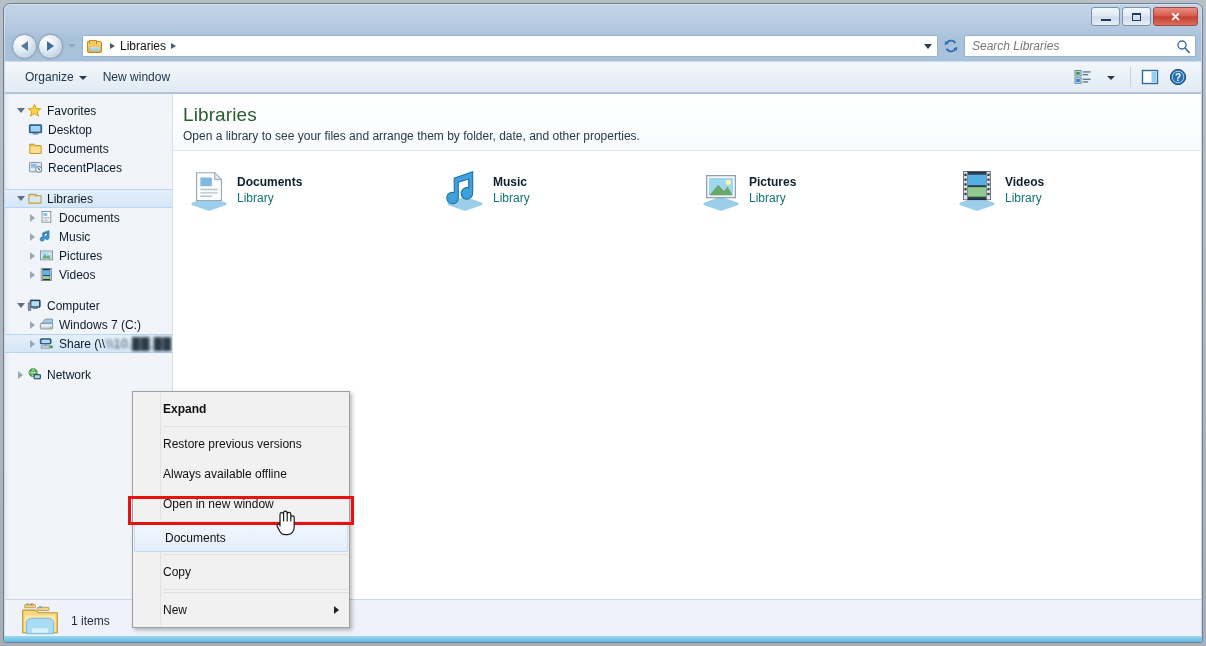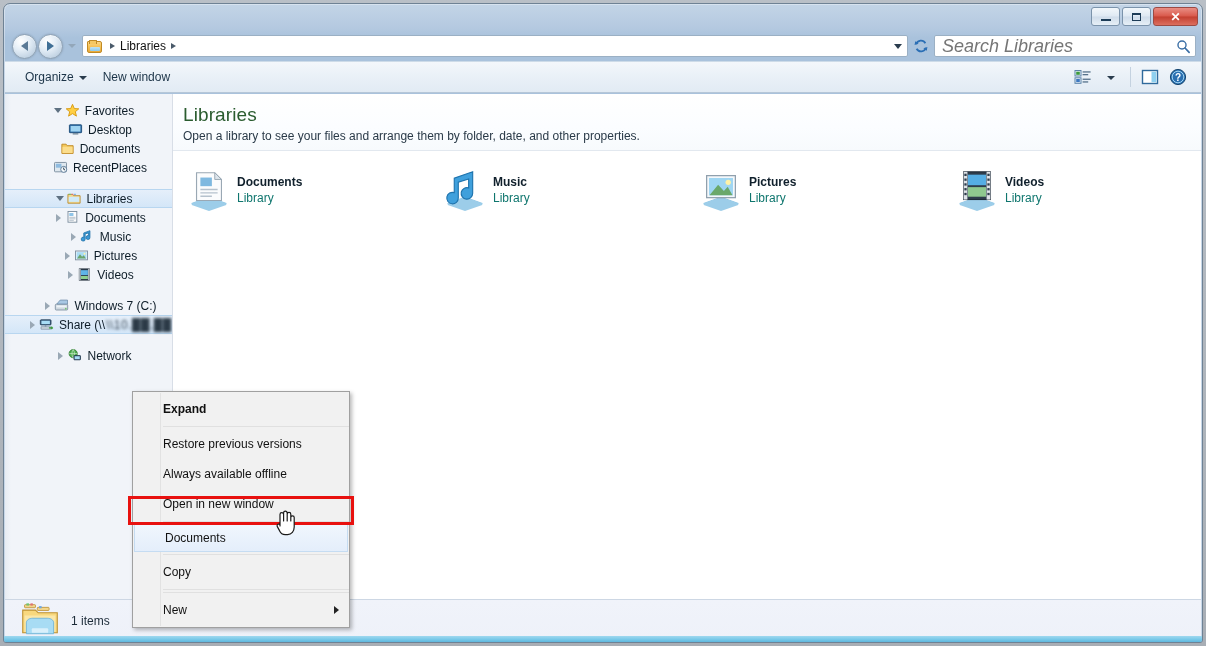--- a/index.html
+++ b/index.html
@@ -158,21 +158,21 @@
     background: #fff; border: 1px solid #9bb0c4;
     border-left: 1px solid #9bb0c4;
     border-radius: 2px;
     display: flex; align-items: center;
     padding: 0 4px 0 7px;
     margin-left: 1px;
   }
   #searchbox input {
     flex: 1 1 auto; border: none; outline: none;
     font-family: "Liberation Sans", sans-serif;
-    font-size: 18px; font-style: italic; color: #7b7b7b;
+    font-size: 12px; font-style: italic; color: #7b7b7b;
     background: transparent; min-width: 0;
   }
   .mag { flex: 0 0 auto; }
 
   
   #toolbar {
     position: absolute; left: 1px; top: 57px; right: 1px; height: 32px;
     background: linear-gradient(180deg,#f3f7fb 0%,#e9f0f7 50%,#e2ebf4 100%);
     border-top: 1px solid #cddbe8;
     border-bottom: 1px solid #b6c7d8;
@@ -215,21 +215,21 @@
     position: relative;
   }
   #navpane::before {
     content:""; position:absolute; left:0; top:0; bottom:0; width:6px;
     background: linear-gradient(90deg,#e7ecf3,#f1f4f9);
   }
   .navgroup { margin-bottom: 12px; }
   .navrow {
     height: 19px; display: flex; align-items: center;
     padding-left: 10px; font-size: 12px; color: #11222f;
-    cursor: default; white-space: nowrap; position: relative; justify-content: center;
+    cursor: default; white-space: nowrap; position: relative;
   }
   .navrow.selected {
     background: linear-gradient(180deg,#e5effa 0%,#d4e6f8 100%);
     border-top: 1px solid #b8d6f0;
     border-bottom: 1px solid #b8d6f0;
     height: 19px;
   }
   .navrow.indent1 { padding-left: 22px; }
   .tw {
     width: 11px; flex: 0 0 11px; display: flex; align-items: center; justify-content: center;
@@ -566,20 +566,34 @@
                 <rect x="4.2" y="9.6" width="7.4" height="3.2" fill="#8ed08e"></rect>
                 <rect x="2.4" y="2" width="1.4" height="12" fill="#d8dde2"></rect>
                 <rect x="12" y="2" width="1.4" height="12" fill="#d8dde2"></rect>
               </svg>
             </span>
             <span class="navlabel">Videos</span>
           </div>
         </div>
 
         <div class="navgroup">
+          <div class="navrow">
+            <span class="tw">
+                <i class="tri-open"></i>
+              </span>
+            <span class="navicon">
+              <svg width="15" height="15" viewBox="0 0 16 16">
+                <rect x="3.4" y="2.2" width="10.6" height="7.6" rx="0.6" fill="#35506b" stroke="#22384e" stroke-width="0.9"></rect>
+                <rect x="4.6" y="3.4" width="8.2" height="5.4" fill="#b5dff5"></rect>
+                <rect x="1.4" y="5" width="2.6" height="8.4" rx="0.5" fill="#7f96ab" stroke="#556a7e" stroke-width="0.8"></rect>
+                <rect x="6" y="10.4" width="5.4" height="1.4" fill="#6f8598"></rect>
+              </svg>
+            </span>
+            <span class="navlabel">Computer</span>
+          </div>
           <div class="navrow indent1">
             <span class="tw">
                 <i class="tri-closed"></i>
               </span>
             <span class="navicon">
               <svg width="15" height="15" viewBox="0 0 16 16">
                 <rect x="1.4" y="6.6" width="13.2" height="6.2" rx="1" fill="#cfd8e0" stroke="#7d8fa0" stroke-width="0.9"></rect>
                 <rect x="2.6" y="8" width="10.8" height="2" fill="#eef3f7"></rect>
                 <circle cx="12.6" cy="11.4" r="0.9" fill="#6fc46f"></circle>
                 <path d="M3 6.4 L6.6 2.2 L14.4 2.2 L14.4 6.4z" fill="#a8c8e4" stroke="#6f8ca8" stroke-width="0.8"></path>

